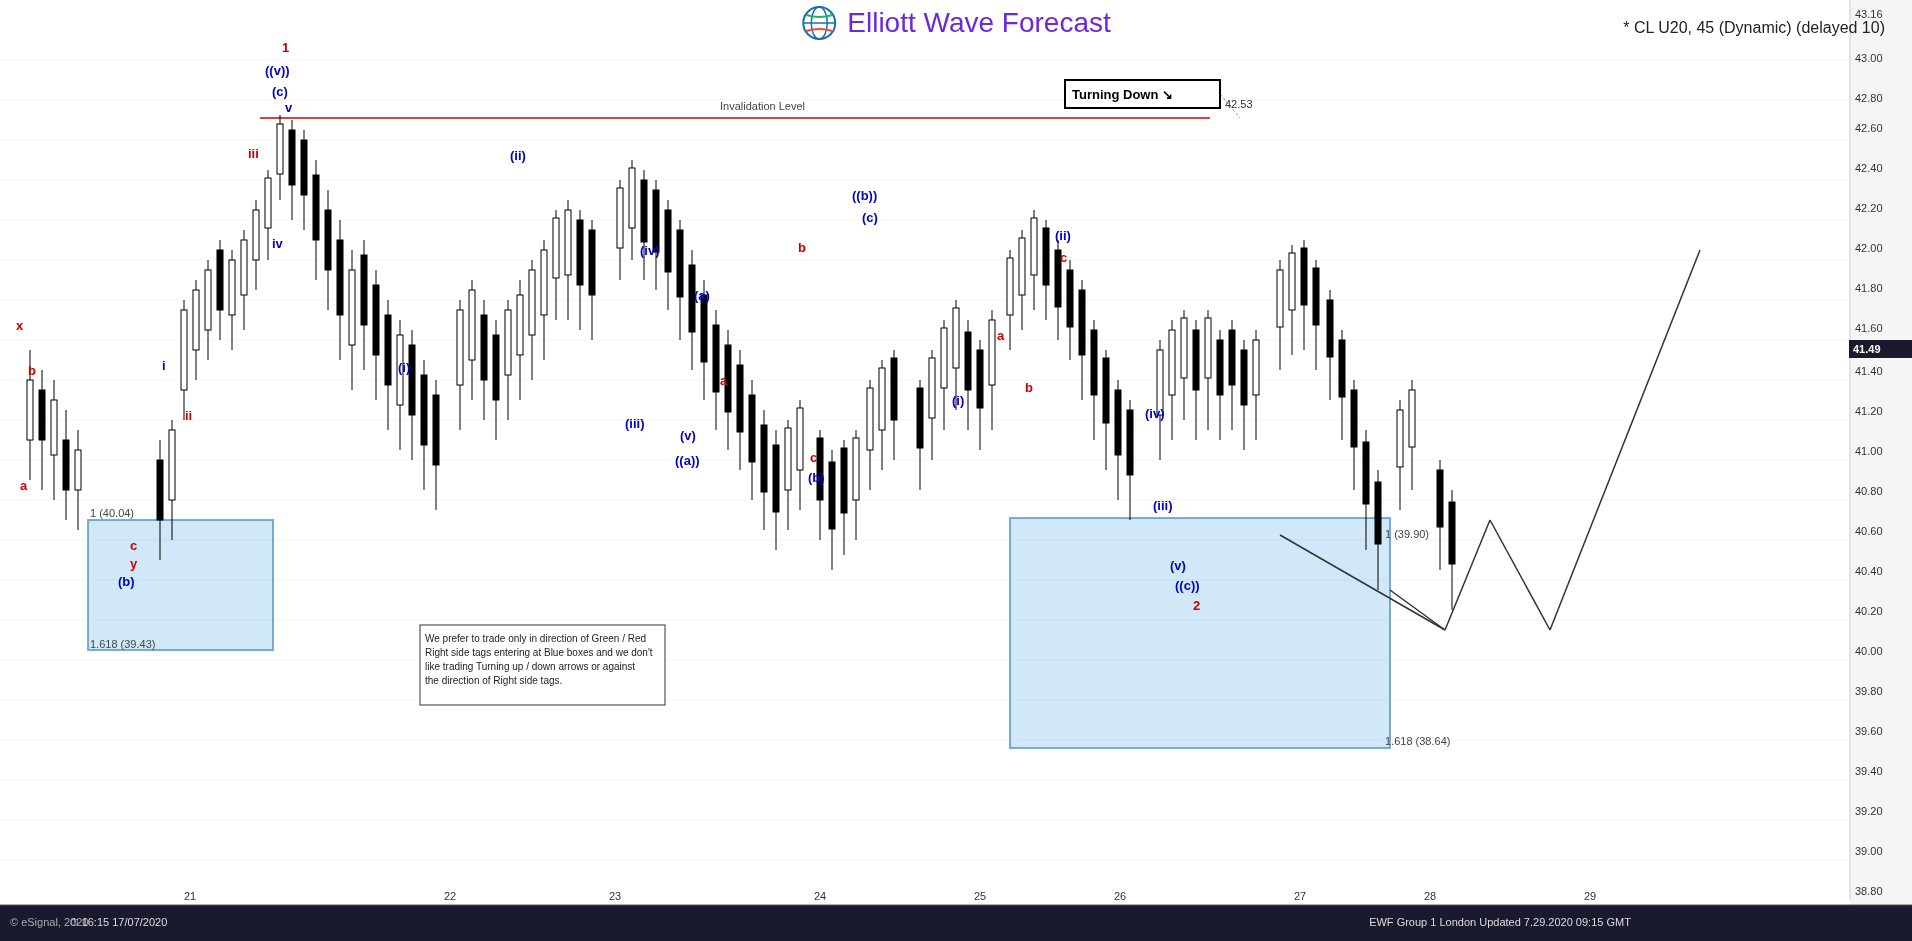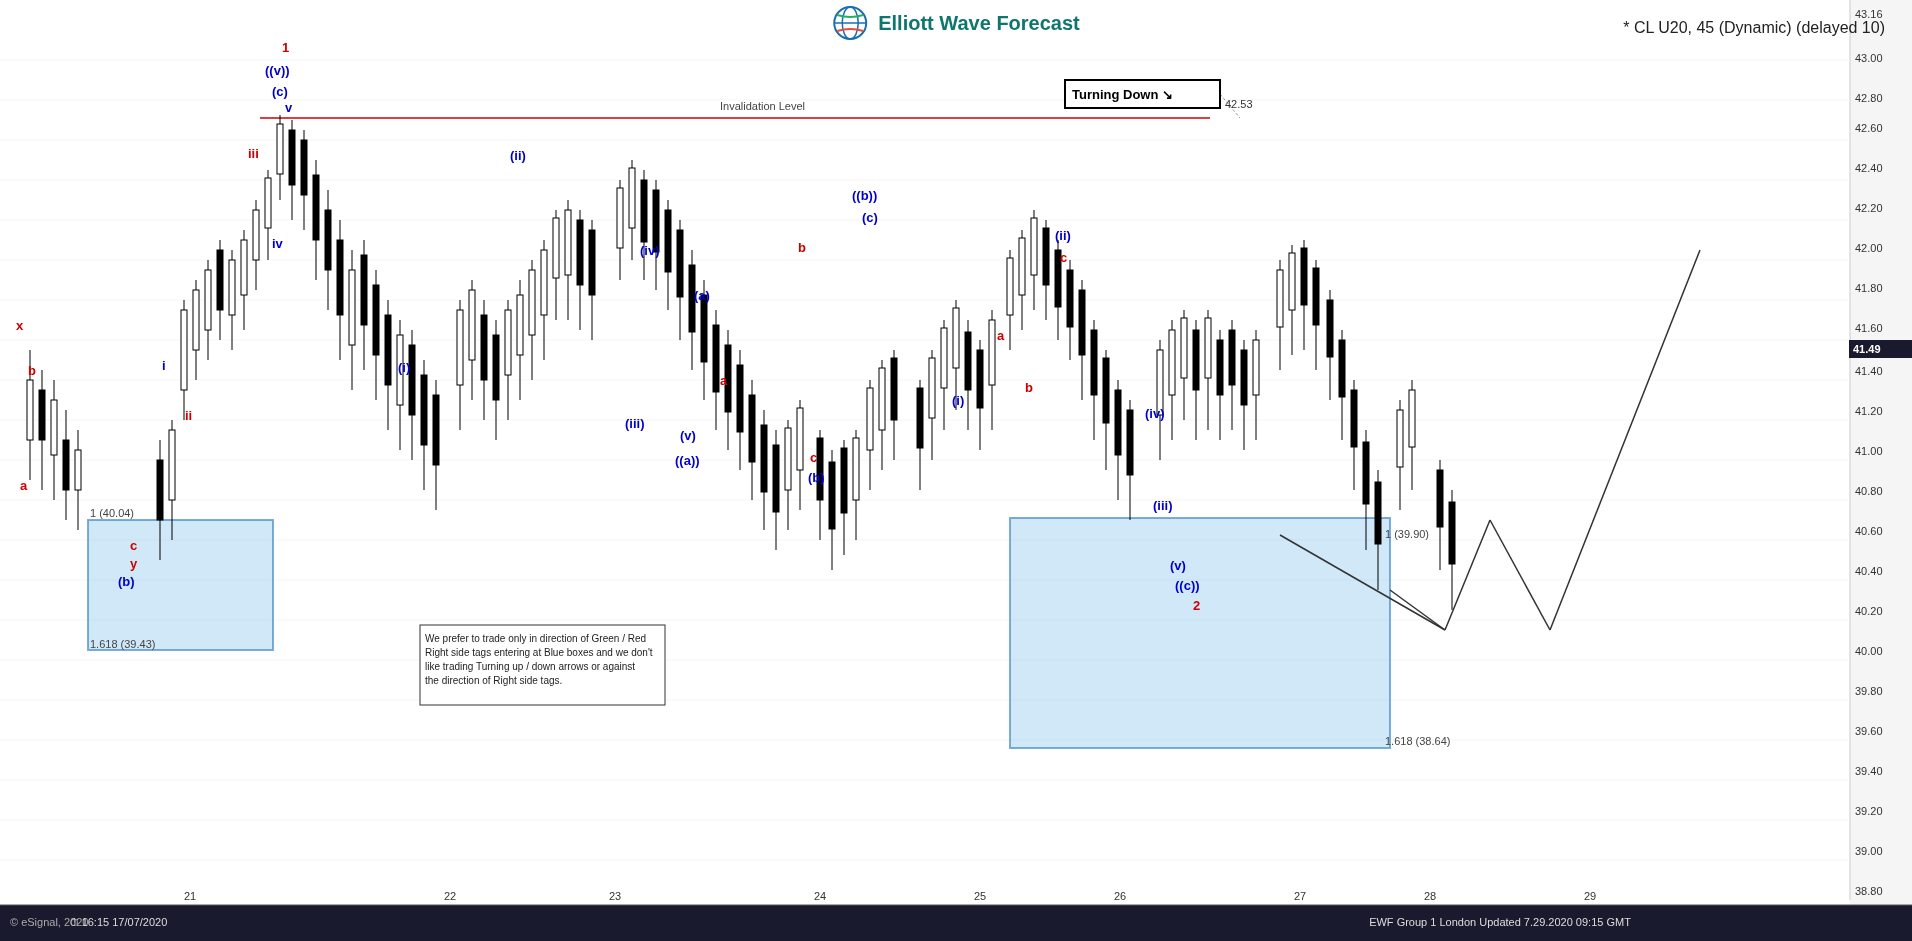--- a/index.html
+++ b/index.html
@@ -48,23 +48,23 @@
       transform: translateX(-50%);
       top: 5px;
     }
 
     #logo-icon {
       width: 36px;
       height: 36px;
     }
 
     #logo-text {
-      font-size: 20px;
-      font-weight: bold;
-      color: #0f766e;
+      font-size: 28px;
+      font-weight: normal;
+      color: #6d28d9;
     }
 
     
     #chart-svg {
       position: absolute;
       top: 0; left: 0;
       width: 100%;
       height: 100%;
     }
   </style>

